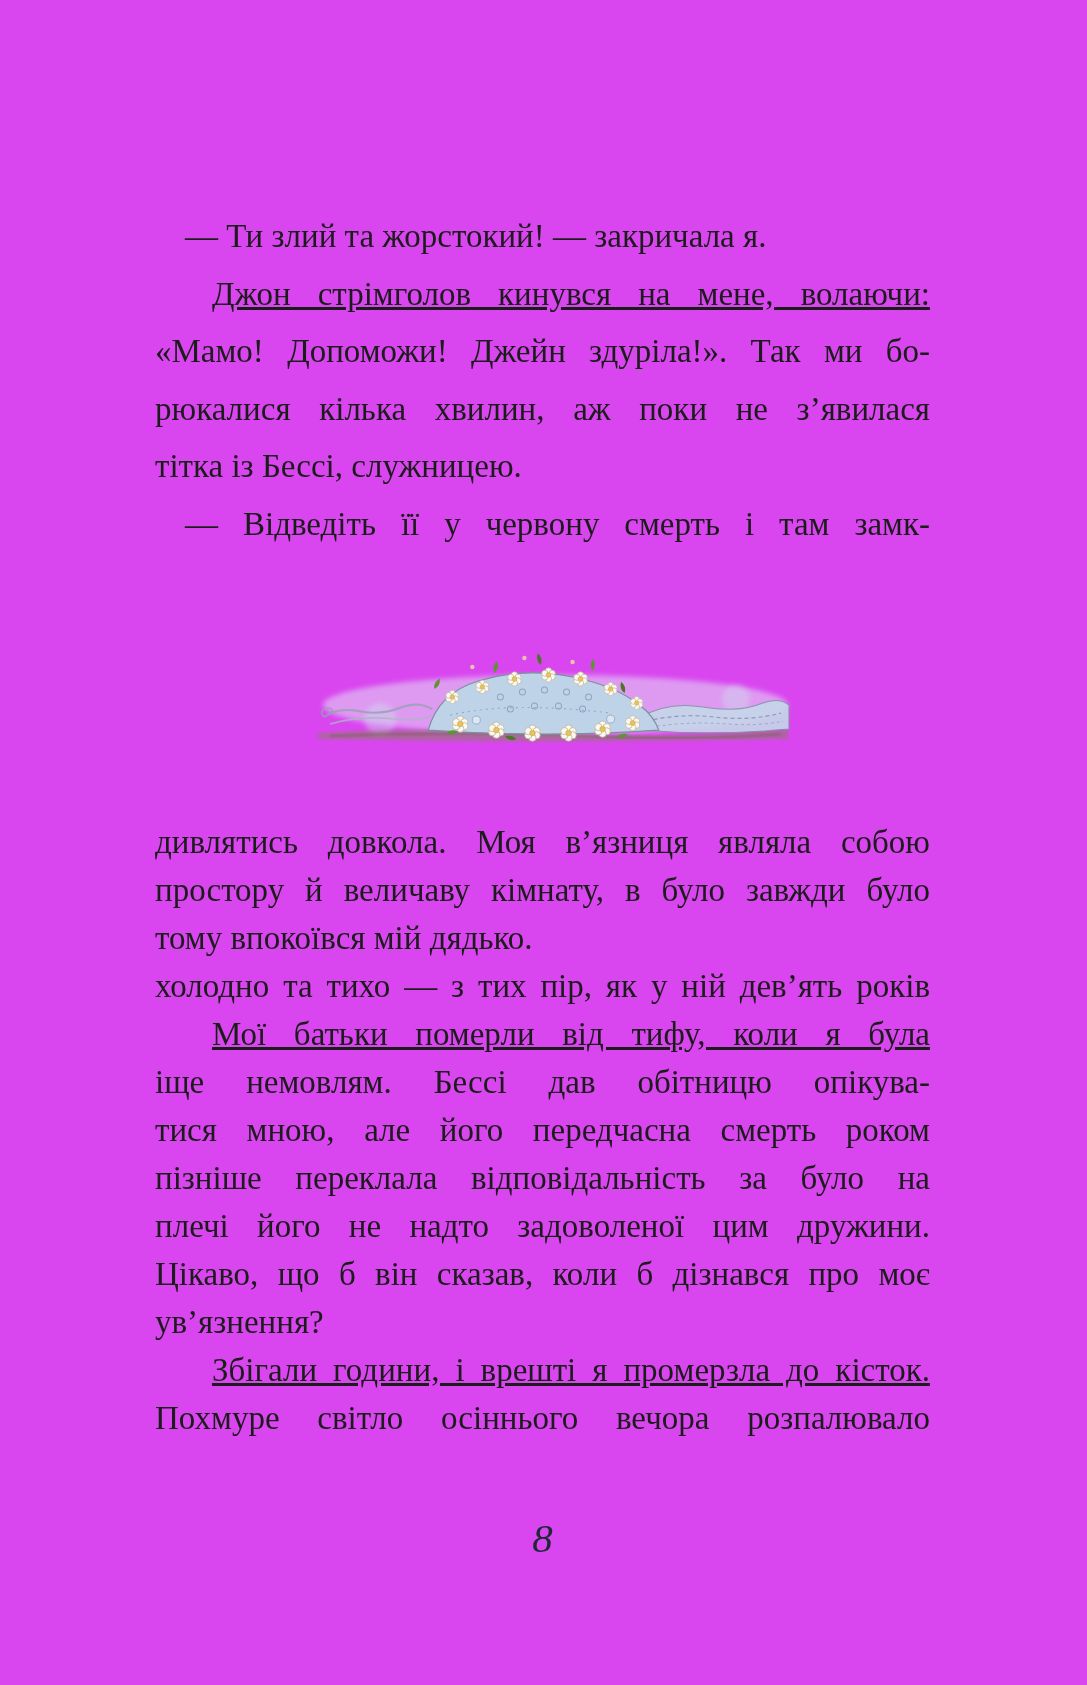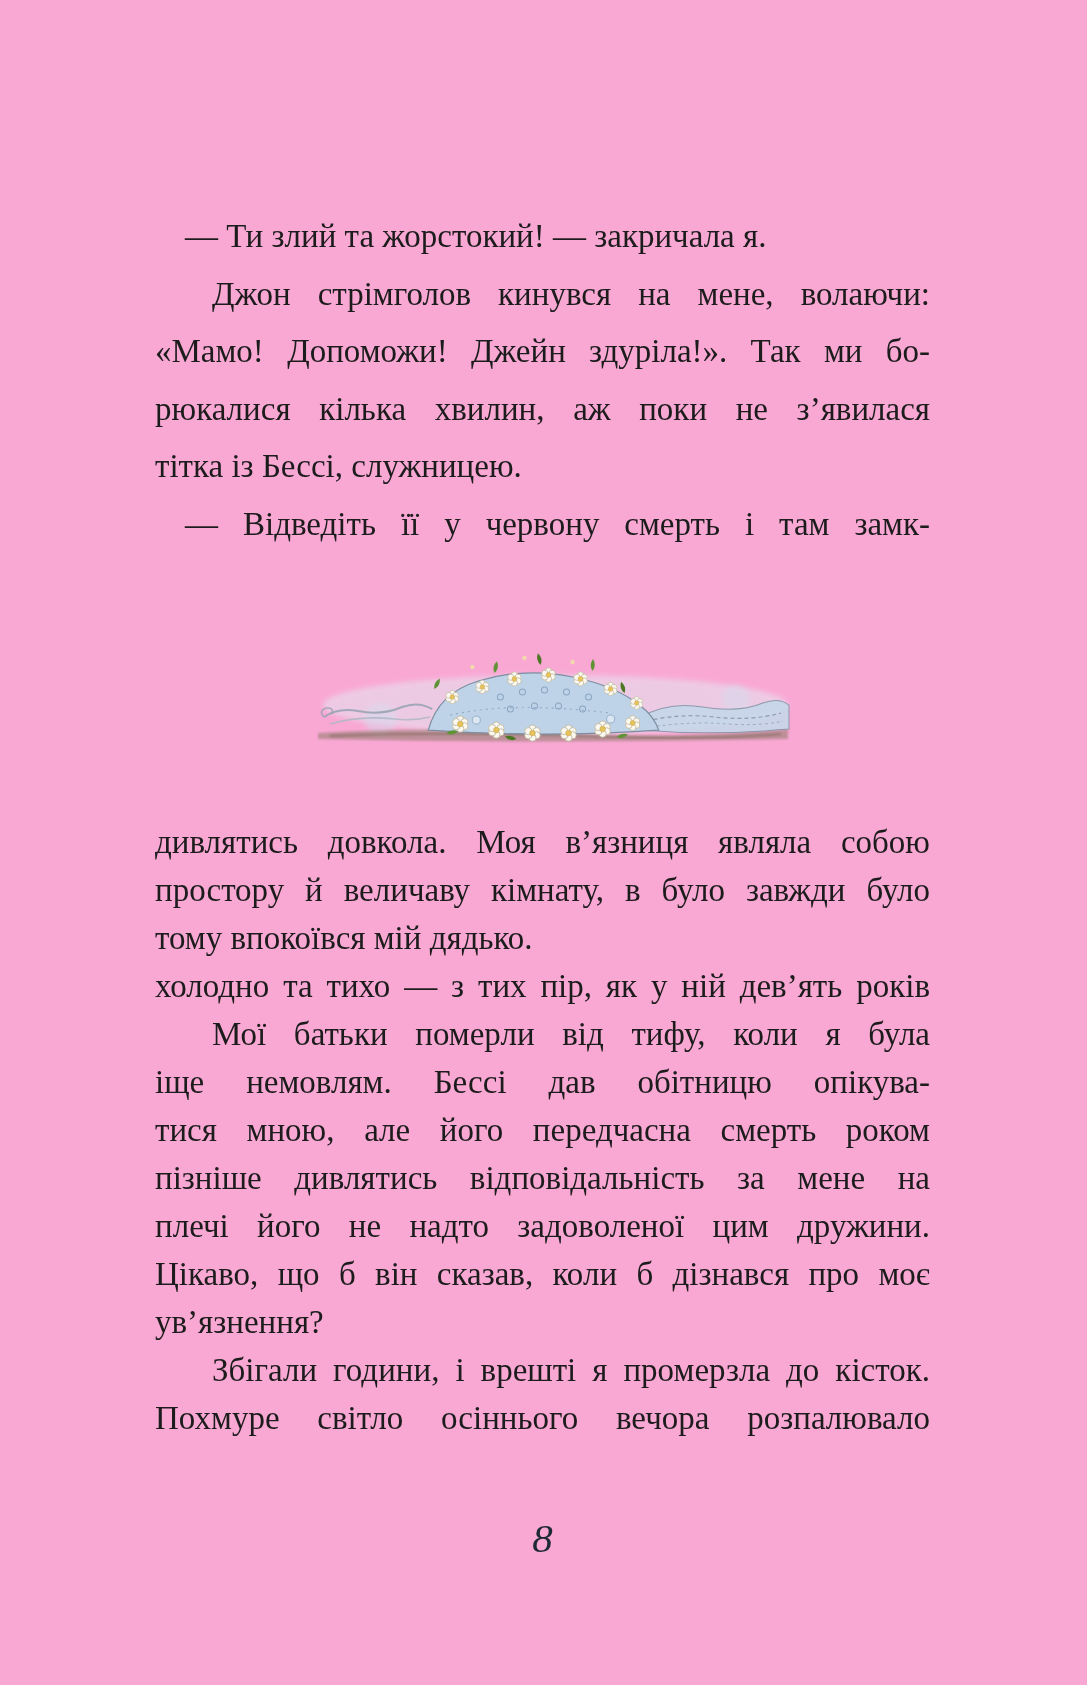--- a/index.html
+++ b/index.html
@@ -5,21 +5,21 @@
 <style>
   html, body {
     margin: 0;
     padding: 0;
     background: #ffffff;
   }
   .page {
     position: relative;
     width: 1087px;
     height: 1685px;
-    background: #f9a8d4;
+    background: #d946ef;
     overflow: hidden;
     font-family: "Liberation Serif", "DejaVu Serif", serif;
     color: #1c1c1c;
   }
   .text-block {
     position: absolute;
     left: 155px;
     width: 775px;
     font-size: 33px;
   }
@@ -33,21 +33,21 @@
   }
   .para { margin: 0; padding: 0; }
   .line {
     text-align: justify;
     text-align-last: justify;
     white-space: normal;
   }
   
   .line.pe { text-align-last: left; }
   
-  .line.ind-n { text-indent: 57px; }
+  .line.ind-n { text-indent: 57px; text-decoration: underline; }
   .line.ind-d { text-indent: 30px; }
   .illustration {
     position: absolute;
     left: 310px;
     top: 636px;
     width: 486px;
     height: 108px;
   }
   .page-number {
     position: absolute;
@@ -162,21 +162,21 @@
     <div class="para">
       <div class="line">дивлятись довкола. Моя в’язниця являла собою</div>
       <div class="line">простору й величаву кімнату, в було завжди було</div>
       <div class="line pe">тому впокоївся мій дядько.</div>
       <div class="line">холодно та тихо — з тих пір, як у ній дев’ять років</div>
     </div>
     <div class="para">
       <div class="line ind-n">Мої батьки померли від тифу, коли я була</div>
       <div class="line">іще немовлям. Бессі дав обітницю опікува-</div>
       <div class="line">тися мною, але його передчасна смерть роком</div>
-      <div class="line">пізніше дивлятись відповідальність за мене на</div>
+      <div class="line">пізніше переклала відповідальність за було на</div>
       <div class="line">плечі його не надто задоволеної цим дружини.</div>
       <div class="line">Цікаво, що б він сказав, коли б дізнався про моє</div>
       <div class="line pe">ув’язнення?</div>
     </div>
     <div class="para">
       <div class="line ind-n">Збігали години, і врешті я промерзла до кісток.</div>
       <div class="line">Похмуре світло осіннього вечора розпалювало</div>
     </div>
   </div>
 

